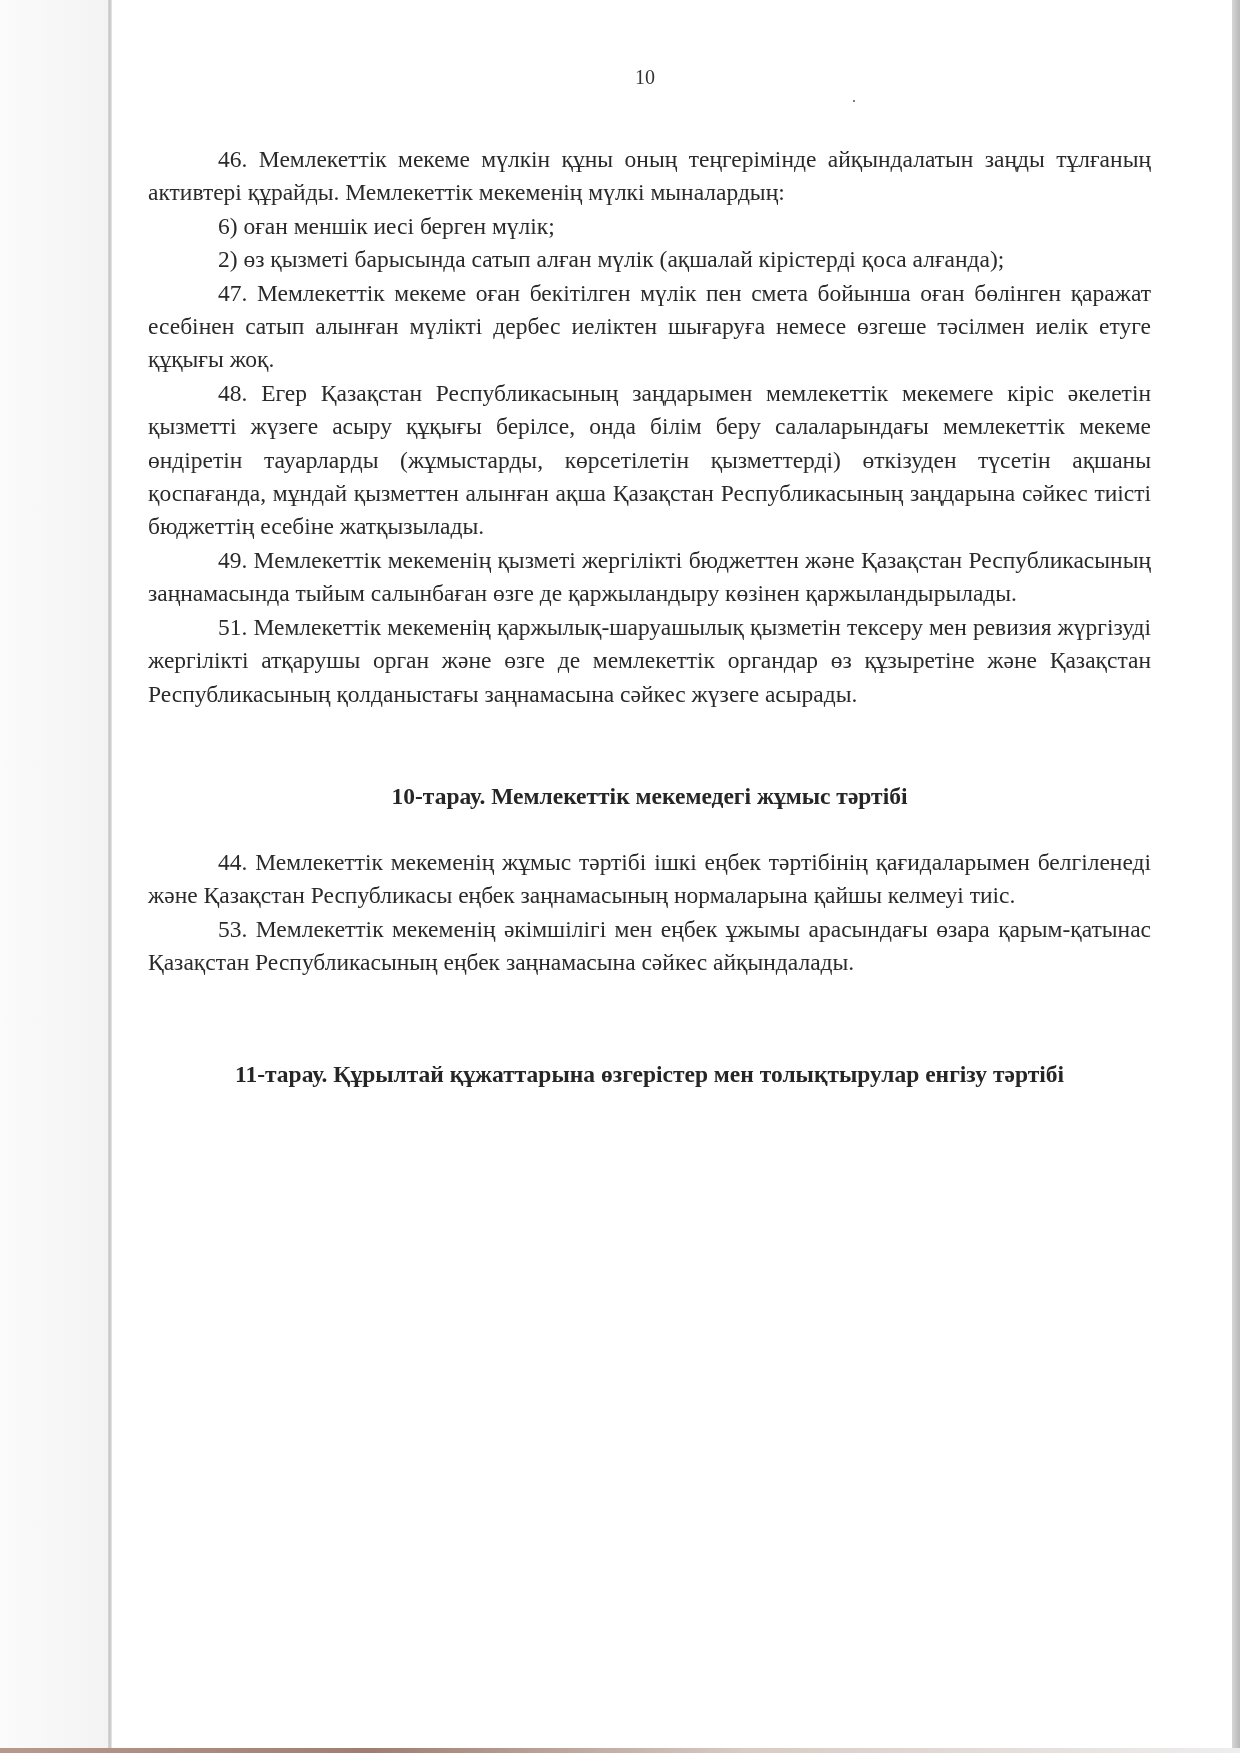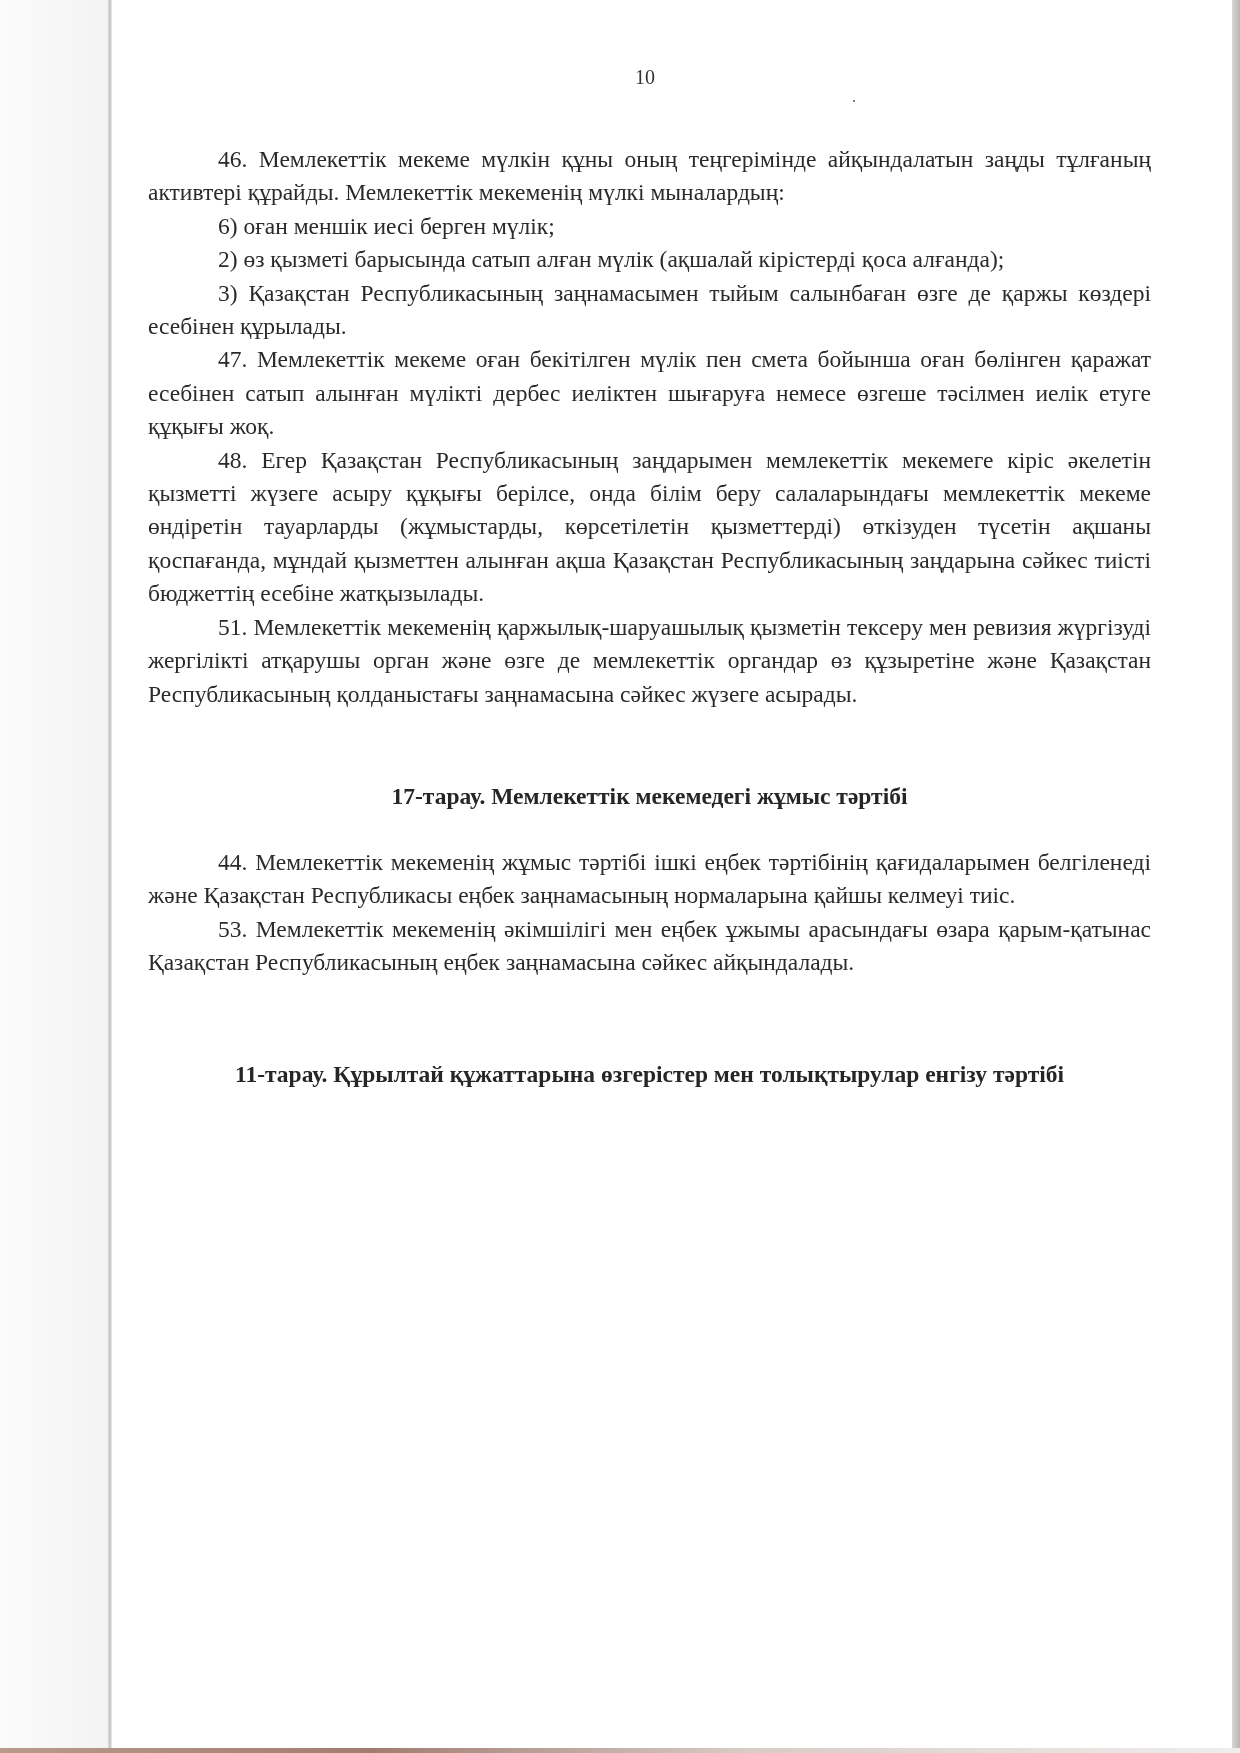--- a/index.html
+++ b/index.html
@@ -89,28 +89,28 @@
 <div class="scan-bottom-band"></div>
 
 <div class="page-number">10</div>
 <div class="speck"></div>
 
 <div class="content">
 
   <p class="para">46. Мемлекеттік мекеме мүлкін құны оның теңгерімінде айқындалатын заңды тұлғаның активтері құрайды. Мемлекеттік мекеменің мүлкі мыналардың:</p>
   <p class="para">6) оған меншік иесі берген мүлік;</p>
   <p class="para">2) өз қызметі барысында сатып алған мүлік (ақшалай кірістерді қоса алғанда);</p>
-  <p class="para">3) Қазақстан Республикасының заңнамасымен тыйым салынбаған өзге де қаржы көздері есебінен құрылады.</p>
   <p class="para">47. Мемлекеттік мекеме оған бекітілген мүлік пен смета бойынша оған бөлінген қаражат есебінен сатып алынған мүлікті дербес иеліктен шығаруға немесе өзгеше тәсілмен иелік етуге құқығы жоқ.</p>
   <p class="para">48. Егер Қазақстан Республикасының заңдарымен мемлекеттік мекемеге кіріс әкелетін қызметті жүзеге асыру құқығы берілсе, онда білім беру салаларындағы мемлекеттік мекеме өндіретін тауарларды (жұмыстарды, көрсетілетін қызметтерді) өткізуден түсетін ақшаны қоспағанда, мұндай қызметтен алынған ақша Қазақстан Республикасының заңдарына сәйкес тиісті бюджеттің есебіне жатқызылады.</p>
+  <p class="para">49. Мемлекеттік мекеменің қызметі жергілікті бюджеттен және Қазақстан Республикасының заңнамасында тыйым салынбаған өзге де қаржыландыру көзінен қаржыландырылады.</p>
   <p class="para">51. Мемлекеттік мекеменің қаржылық-шаруашылық қызметін тексеру мен ревизия жүргізуді жергілікті атқарушы орган және өзге де мемлекеттік органдар өз құзыретіне және Қазақстан Республикасының қолданыстағы заңнамасына сәйкес жүзеге асырады.</p>
 
   <div class="gap-large"></div>
 
-  <h2 class="section-heading">17-тарау. Мемлекеттік мекемедегі жұмыс тәртібі</h2>
+  <h2 class="section-heading">10-тарау. Мемлекеттік мекемедегі жұмыс тәртібі</h2>
 
   <div class="gap-heading-after"></div>
 
   <p class="para">44. Мемлекеттік мекеменің жұмыс тәртібі ішкі еңбек тәртібінің қағидаларымен белгіленеді және Қазақстан Республикасы еңбек заңнамасының нормаларына қайшы келмеуі тиіс.</p>
   <p class="para">53. Мемлекеттік мекеменің әкімшілігі мен еңбек ұжымы арасындағы өзара қарым-қатынас Қазақстан Республикасының еңбек заңнамасына сәйкес айқындалады.</p>
 
   <div class="gap-heading2"></div>
 
   <h2 class="section-heading" style="padding: 0 20px;">11-тарау. Құрылтай құжаттарына өзгерістер мен толықтырулар енгізу тәртібі</h2>
 

